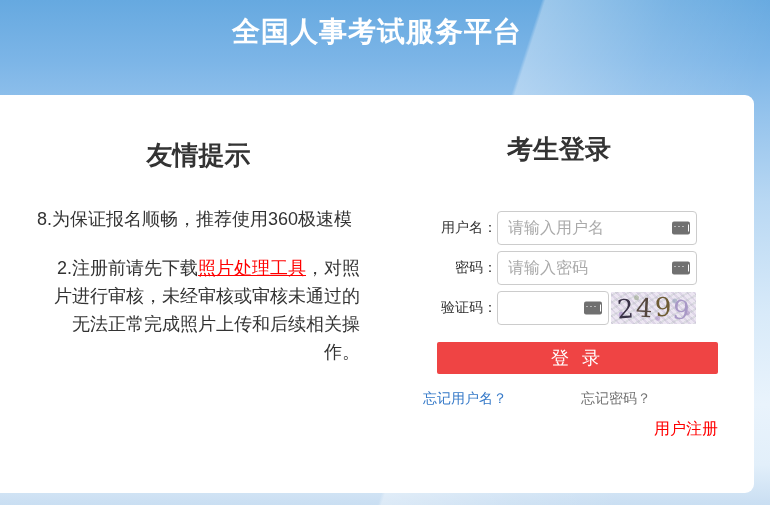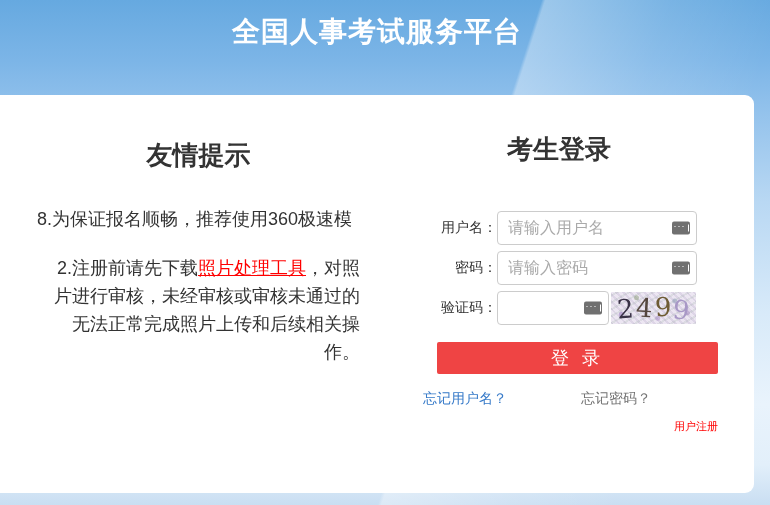--- a/index.html
+++ b/index.html
@@ -85,21 +85,21 @@
   .captcha-digit.d3 { transform:rotate(6deg) translateY(2px); margin-left:2px; }
   .login-button {
     display:block; margin:17px 0 0 14px; width:281px; height:32px;
     border:none; border-radius:2px; background:#4098f5; color:#ffffff;
     font-size:18px; letter-spacing:4px; cursor:pointer; text-align:center;
     font-family:"Liberation Sans","DejaVu Sans",sans-serif;
   }
   .links-row { display:flex; margin-top:16px; font-size:14px; }
   .forgot-link { color:#3579c8; text-decoration:none; cursor:pointer; }
   .forgot-password { margin-left:74px; }
-  .register-row { text-align:right; margin-top:11px; font-size:11px; }
+  .register-row { text-align:right; margin-top:11px; font-size:16px; }
   .register-link { color:#ff0000; text-decoration:none; cursor:pointer; }
 </style>
 </head>
 <body>
 
 <div class="page">
 
   <div class="header-title">全国人事考试服务平台</div>
 
   <div class="card">

